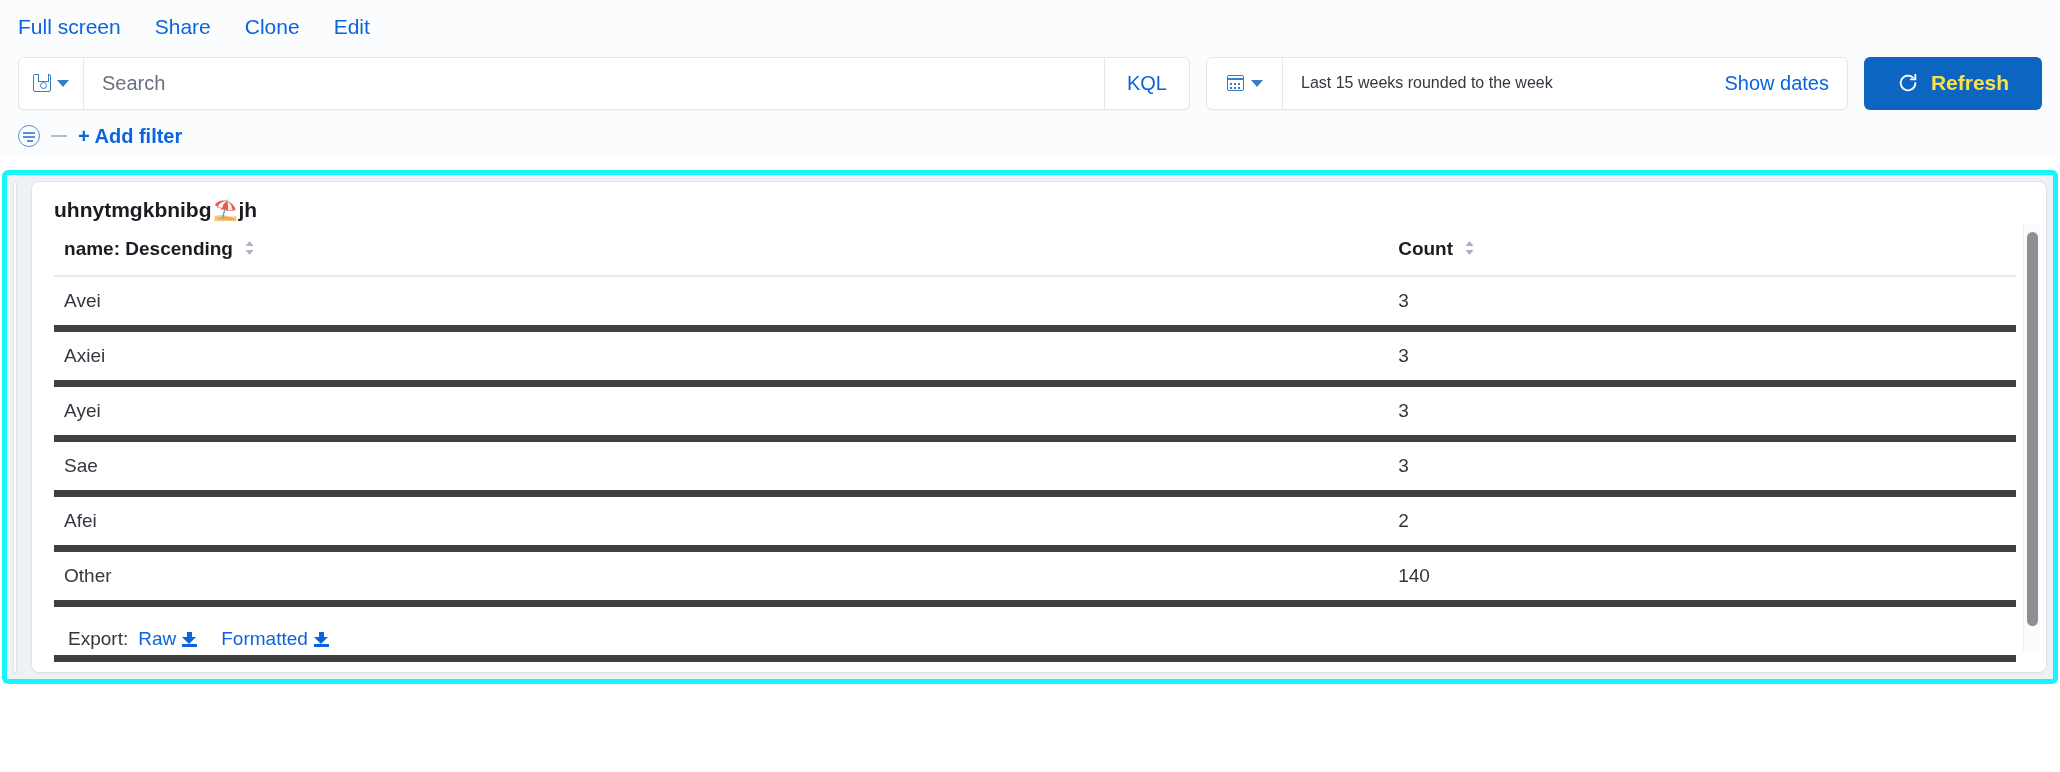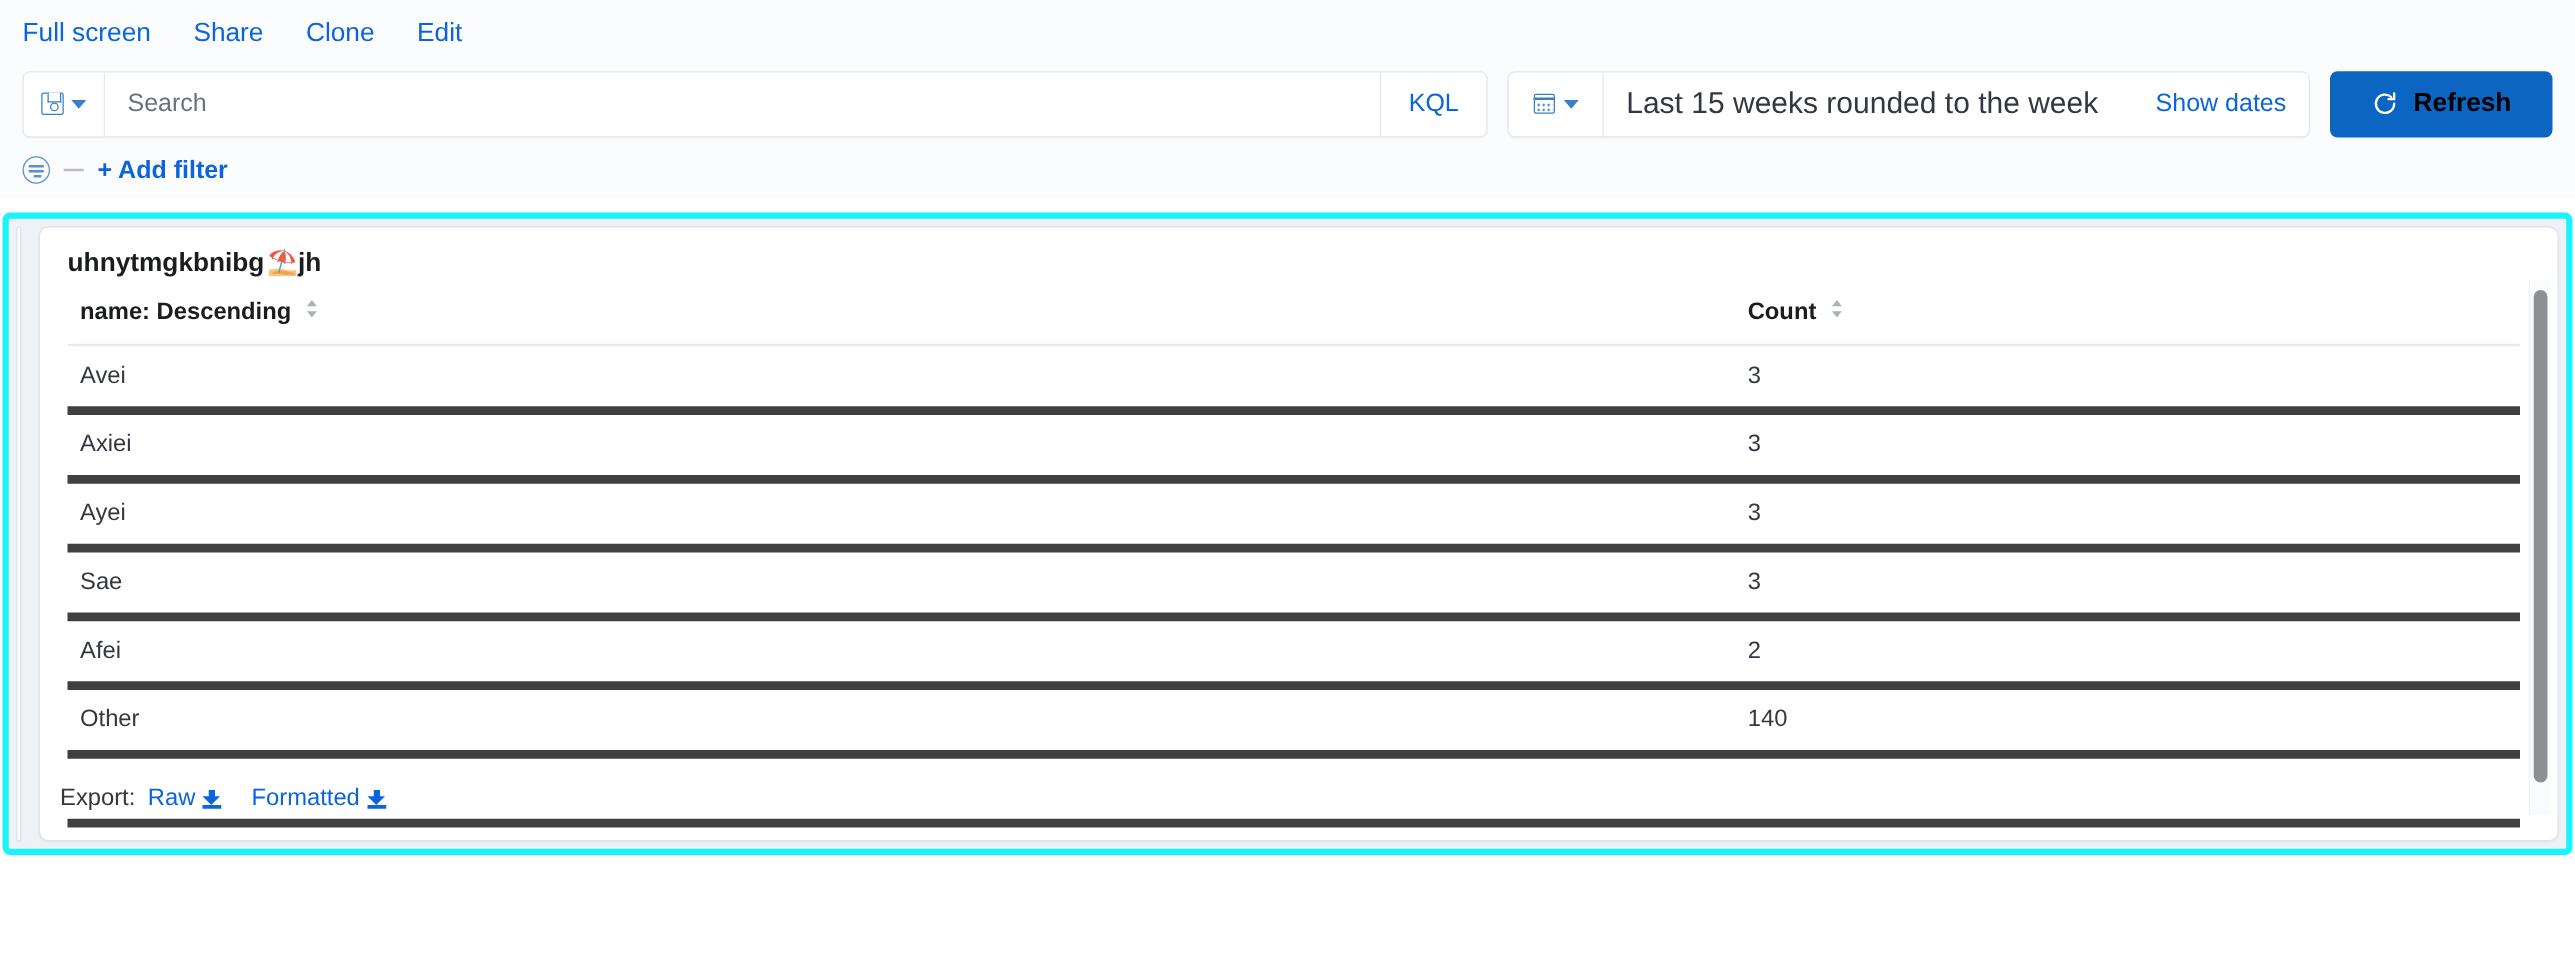--- a/index.html
+++ b/index.html
@@ -120,34 +120,34 @@
   }
   .caldots {
     position:absolute; left:1px; top:6px; right:1px; bottom:1px;
     background-image: radial-gradient(#3a7fc4 0.8px, transparent 0.9px);
     background-size: 4px 4px;
   }
   .datetext {
     flex: 1 1 auto;
     display: flex; align-items: center;
     padding-left: 18px;
-    font-size: 24px;
+    font-size: 16px;
     color: #343741;
   }
   .showdates {
     display: flex; align-items: center;
     padding-right: 18px;
     color: #0b64dd;
     font-size: 20px;
   }
   .refresh {
     height: 53px;
     min-width: 178px;
     background: #0c65c1;
-    color: #000000;
+    color: #fde047;
     border: none;
     border-radius: 6px;
     font-size: 21px;
     font-weight: 600;
     display: flex; align-items: center; justify-content: center; gap: 12px;
     font-family: "Liberation Sans", sans-serif;
   }
   .refresh svg { display:block; }
 
   
@@ -229,21 +229,21 @@
     border-bottom: 7px solid #404040;
     height: 51px;
   }
   td.empty { color: transparent; }
   .col-count { width: 32%; }
 
   .exportbar {
     position: absolute;
     left: 0; bottom: 0;
     width: 100%;
-    padding: 0 32px 22px 16px;
+    padding: 0 32px 22px 36px;
     display: flex; align-items: center; gap: 10px;
     font-size: 19px; color: #343741;
   }
   .exportbar a { color: #0b64dd; text-decoration: none; display:inline-flex; align-items:center; gap:6px; margin-right: 14px;}
   .dl { display:inline-block; width:15px; height:15px; position:relative; }
   .dl:before{ content:""; position:absolute; left:5px; top:0; width:5px; height:7px; background:#0b64dd;}
   .dl:after{ content:""; position:absolute; left:0; top:5px; width:0; height:0;
     border-left:7.5px solid transparent; border-right:7.5px solid transparent; border-top:7px solid #0b64dd;}
   .dlbar { position:absolute; left:0; bottom:0; width:15px; height:3px; background:#0b64dd; }
 

